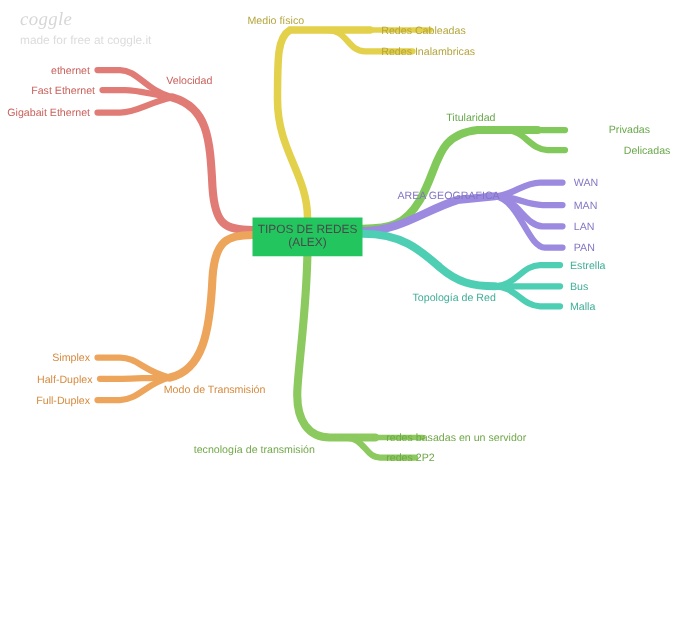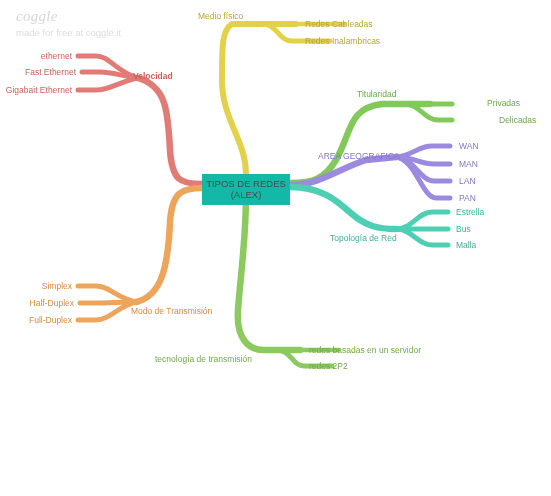--- a/index.html
+++ b/index.html
@@ -40,21 +40,21 @@
     color: #dcdcdc;
     line-height: 14px;
     margin-top: 2px;
   }
   .center-node {
     position: absolute;
     left: 202px;
     top: 174px;
     width: 88px;
     padding: 4px 3px 5px;
-    background: #14b8a6;
+    background: #22c55e;
     color: #4a4a4a;
     font-size: 9.5px;
     line-height: 11px;
     text-align: center;
     box-sizing: border-box;
   }
   .node-label {
     position: absolute;
     font-size: 8.5px;
     line-height: 10px;
@@ -125,21 +125,21 @@
 
   <div class="center-node">
     <div>TIPOS DE REDES</div>
     <div>(ALEX)</div>
   </div>
 
   <div class="node-label lbl-right" style="left:198px; top:16px; color:#b5a53c;">Medio físico</div>
   <div class="node-label lbl-right" style="left:305px; top:24px; color:#b5a53c;">Redes Cableadas</div>
   <div class="node-label lbl-right" style="left:305px; top:41px; color:#b5a53c;">Redes Inalambricas</div>
 
-  <div class="node-label lbl-right" style="left:133px; top:76px; color:#c9615c;font-weight:bold;">Velocidad</div>
+  <div class="node-label lbl-right" style="left:133px; top:64px; color:#c9615c;">Velocidad</div>
   <div class="node-label lbl-left" style="left:72px; top:56px; color:#c9615c;">ethernet</div>
   <div class="node-label lbl-left" style="left:76px; top:72px; color:#c9615c;">Fast Ethernet</div>
   <div class="node-label lbl-left" style="left:72px; top:90px; color:#c9615c;">Gigabait Ethernet</div>
 
   <div class="node-label lbl-right" style="left:131px; top:311px; color:#d68a3e;">Modo de Transmisión</div>
   <div class="node-label lbl-left" style="left:72px; top:286px; color:#d68a3e;">Simplex</div>
   <div class="node-label lbl-left" style="left:74px; top:303px; color:#d68a3e;">Half-Duplex</div>
   <div class="node-label lbl-left" style="left:72px; top:320px; color:#d68a3e;">Full-Duplex</div>
 
   <div class="node-label lbl-right" style="left:357px; top:94px; color:#6aa84c;text-align:center;">Titularidad</div>

